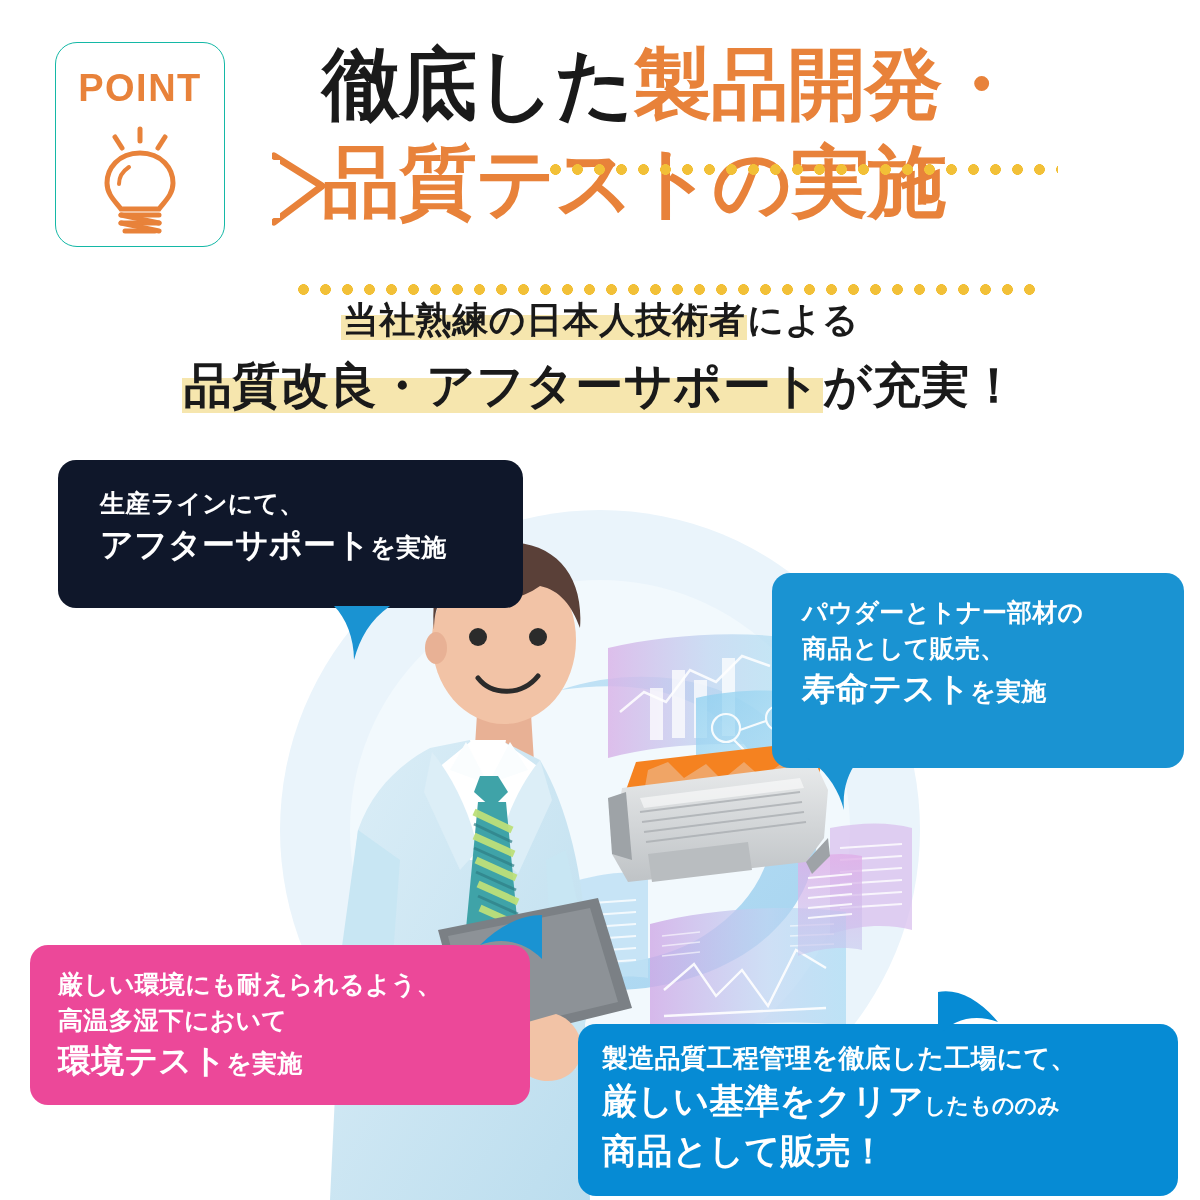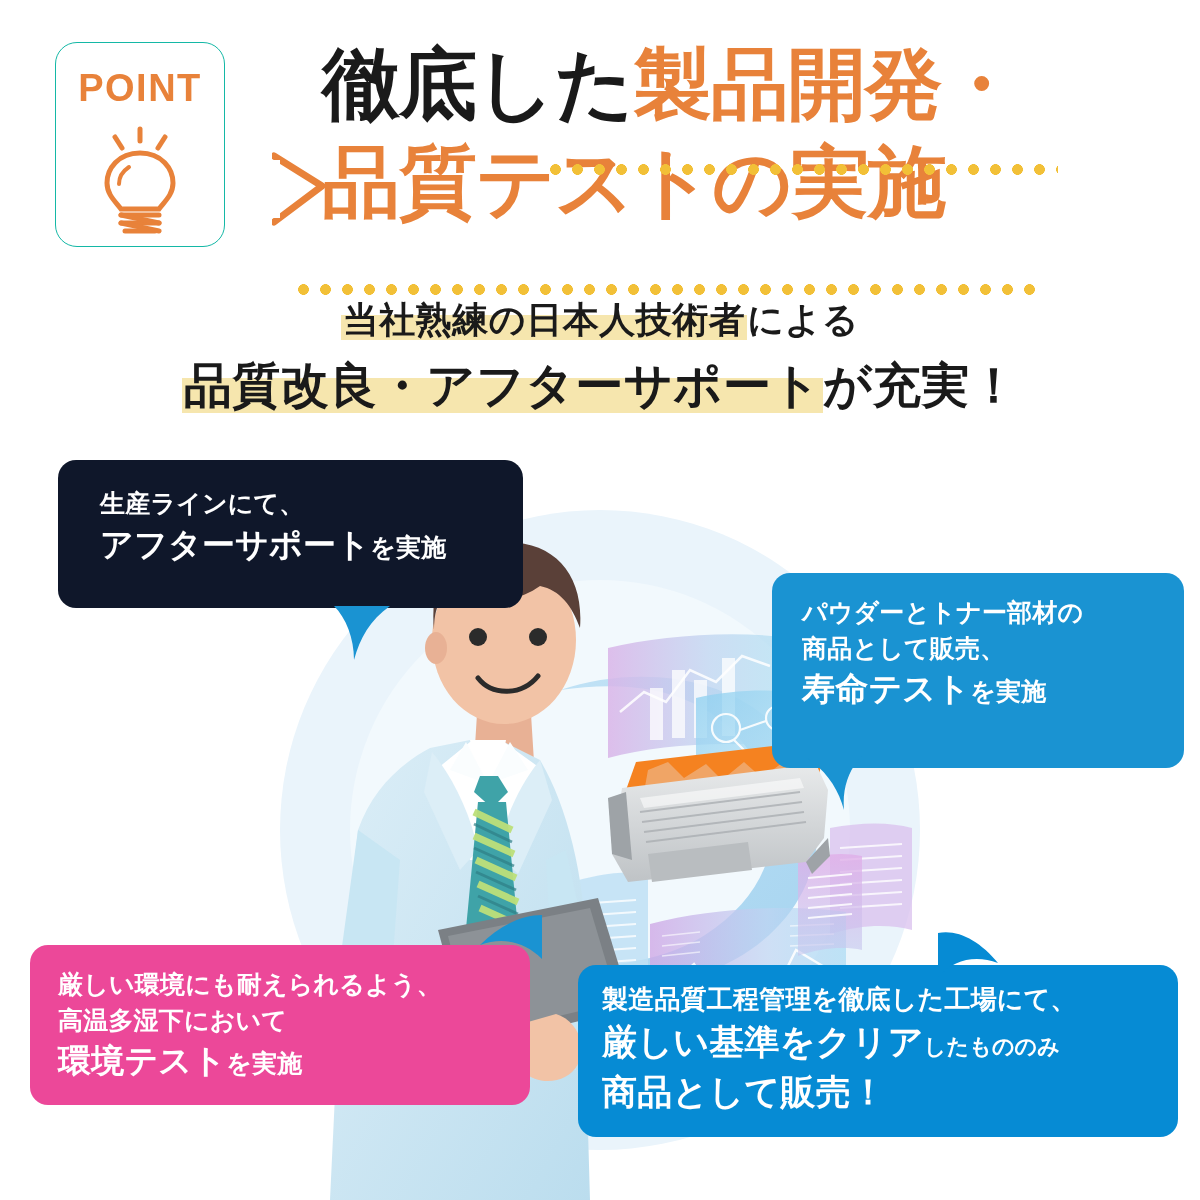--- a/index.html
+++ b/index.html
@@ -150,21 +150,21 @@
     background: #1A93D2;
     padding: 22px 0 0 30px;
   }
   #bubble-bottomleft {
     left: 30px; top: 945px;
     width: 500px; height: 160px;
     background: #ec4899;
     padding: 22px 0 0 28px;
   }
   #bubble-bottomright {
-    left: 578px; top: 965px;
+    left: 578px; top: 1024px;
     width: 600px; height: 172px;
     background: #068BD4;
     padding: 16px 12px 0 24px;
   }
   #bubble-bottomright .bline.sm { font-size: 26px; }
   #bubble-bottomright .bline.lg { font-size: 35px; }
   #bubble-bottomright .lg .tail-txt { font-size: 22px; }
 
   .tail { position: absolute; }
   .tail svg { display: block; }

